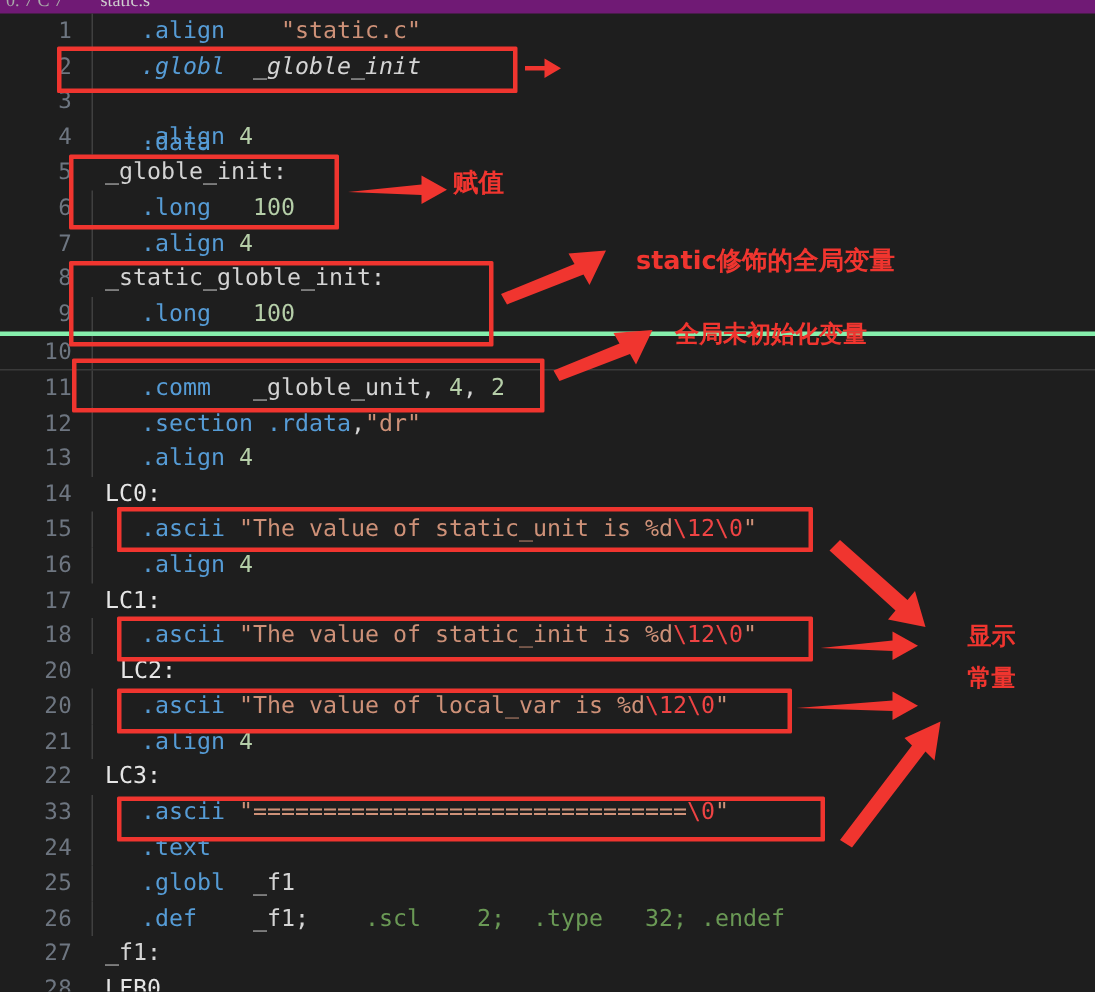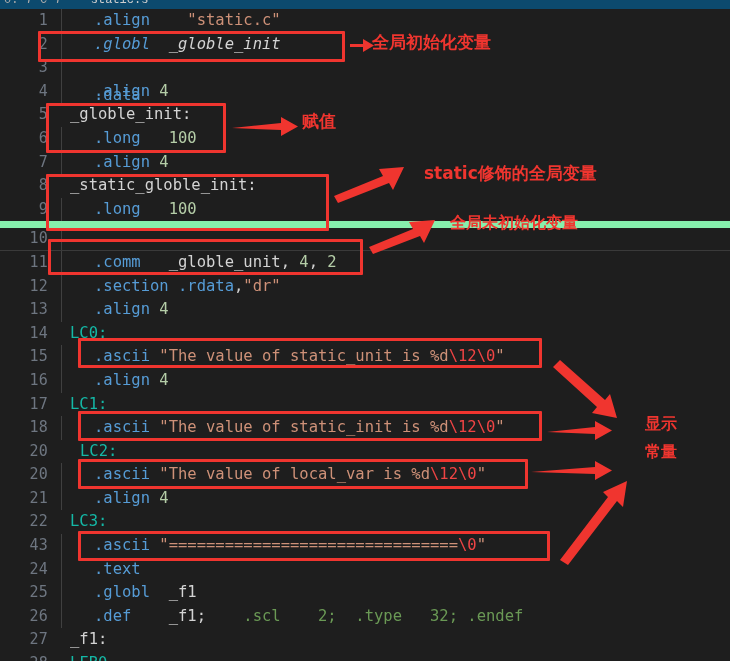--- a/index.html
+++ b/index.html
@@ -5,52 +5,52 @@
   html,body{margin:0;padding:0;background:#1e1e1e;}
   body{
     width:730px;height:661px;position:relative;overflow:hidden;
     font-family:"DejaVu Sans Mono","Liberation Mono",monospace;
   }
   #editor{position:absolute;inset:0;background:#1e1e1e;}
 
   
   .breadcrumb{
     position:absolute;left:0;top:0;width:730px;height:9px;
-    background:#0c4a6e;overflow:hidden;
-    font-family:Liberation Mono, monospace;font-size:12px;
+    background:#701a75;overflow:hidden;
+    font-family:Liberation Serif, serif;font-size:12px;
     color:#a9a9a9;white-space:nowrap;
   }
   .breadcrumb .crumb-inner{position:absolute;left:4px;top:-7px;}
   .breadcrumb .crumb-file{color:#cfcfcf;margin-left:22px;}
 
   
   .rows{position:absolute;left:0;top:9px;width:730px;}
   .row{position:relative;height:23.6px;line-height:23.6px;white-space:pre;}
   .row.current{
-    border-top:7px solid #86efac;border-bottom:1px solid #3a3a3a;
+    border-top:3px solid #86efac;border-bottom:1px solid #3a3a3a;
     height:21.6px;line-height:21.6px;
   }
   .ln{
     position:absolute;left:0;top:0;width:48px;text-align:right;
     color:#6e7681;font-size:15px;letter-spacing:.2px;
   }
   .code{
     position:absolute;left:70px;top:0;font-size:15.5px;color:#d4d4d4;
   }
   .guide{
     position:absolute;left:61px;top:0;width:1px;height:100%;
     background:#404040;
   }
   
   .t-dir{color:#569cd6;}
   .t-sym{color:#d4d4d4;}
   .t-str{color:#ce9178;}
   .t-num{color:#b5cea8;}
   .t-esc{color:#ef4444;}
-  .t-lbl{color:#14b8a6;}
+  .t-lbl{color:#e5e5e5;}
   .t-grn{color:#6a9955;}
 
   
   .overlay{position:absolute;inset:0;pointer-events:none;}
   .box{
     position:absolute;border:3px solid #f0352f;box-sizing:border-box;
     border-radius:1px;
   }
   .cn{
     position:absolute;color:#f0352f;
@@ -88,21 +88,21 @@
       <div class="row"><span class="ln">13</span><span class="guide"></span><span class="code" style="left: 94px;"><span class="t-dir">.align</span><span class="t-sym"> </span><span class="t-num">4</span></span></div>
       <div class="row"><span class="ln">14</span><span class="code" style="left: 70px;"><span class="t-lbl">LC0:</span></span></div>
       <div class="row"><span class="ln">15</span><span class="guide"></span><span class="code" style="left: 94px;"><span class="t-dir">.ascii</span><span class="t-sym"> </span><span class="t-str">"The value of static_unit is %d</span><span class="t-esc">\12\0</span><span class="t-str">"</span></span></div>
       <div class="row"><span class="ln">16</span><span class="guide"></span><span class="code" style="left: 94px;"><span class="t-dir">.align</span><span class="t-sym"> </span><span class="t-num">4</span></span></div>
       <div class="row"><span class="ln">17</span><span class="code" style="left: 70px;"><span class="t-lbl">LC1:</span></span></div>
       <div class="row"><span class="ln">18</span><span class="guide"></span><span class="code" style="left: 94px;"><span class="t-dir">.ascii</span><span class="t-sym"> </span><span class="t-str">"The value of static_init is %d</span><span class="t-esc">\12\0</span><span class="t-str">"</span></span></div>
       <div class="row"><span class="ln">20</span><span class="code" style="left: 70px; margin-left: 10px;"><span class="t-lbl">LC2:</span></span></div>
       <div class="row"><span class="ln">20</span><span class="guide"></span><span class="code" style="left: 94px;"><span class="t-dir">.ascii</span><span class="t-sym"> </span><span class="t-str">"The value of local_var is %d</span><span class="t-esc">\12\0</span><span class="t-str">"</span></span></div>
       <div class="row"><span class="ln">21</span><span class="guide"></span><span class="code" style="left: 94px;"><span class="t-dir">.align</span><span class="t-sym"> </span><span class="t-num">4</span></span></div>
       <div class="row"><span class="ln">22</span><span class="code" style="left: 70px;"><span class="t-lbl">LC3:</span></span></div>
-      <div class="row"><span class="ln">43</span><span class="guide"></span><span class="code" style="left: 94px;"><span class="t-dir">.ascii</span><span class="t-sym"> </span><span class="t-str">"===============================</span><span class="t-esc">\0</span><span class="t-str">"</span></span></div>
+      <div class="row"><span class="ln">33</span><span class="guide"></span><span class="code" style="left: 94px;"><span class="t-dir">.ascii</span><span class="t-sym"> </span><span class="t-str">"===============================</span><span class="t-esc">\0</span><span class="t-str">"</span></span></div>
       <div class="row"><span class="ln">24</span><span class="guide"></span><span class="code" style="left: 94px;"><span class="t-dir">.text</span></span></div>
       <div class="row"><span class="ln">25</span><span class="guide"></span><span class="code" style="left: 94px;"><span class="t-dir">.globl</span><span class="t-sym">  </span><span class="t-sym">_f1</span></span></div>
       <div class="row"><span class="ln">26</span><span class="guide"></span><span class="code" style="left: 94px;"><span class="t-dir">.def</span><span class="t-sym">    </span><span class="t-sym">_f1;</span><span class="t-sym">    </span><span class="t-grn">.scl</span><span class="t-sym">    </span><span class="t-grn">2;</span><span class="t-sym">  </span><span class="t-grn">.type</span><span class="t-sym">   </span><span class="t-grn">32;</span><span class="t-sym"> </span><span class="t-grn">.endef</span></span></div>
       <div class="row"><span class="ln">27</span><span class="code" style="left: 70px;"><span class="t-sym">_f1:</span></span></div>
       <div class="row"><span class="ln">28</span><span class="code" style="left: 70px;"><span class="t-lbl">LFB0</span></span></div>
     </div>
 
   <div class="overlay">
 
     <svg class="arrows" viewBox="0 0 730 661" xmlns="http://www.w3.org/2000/svg">
@@ -142,21 +142,20 @@
 
     <div class="box" style="left:38px;top:31px;width:307px;height:31px;"></div>
     <div class="box" style="left:46px;top:103px;width:180px;height:50px;"></div>
     <div class="box" style="left:46px;top:174px;width:283px;height:57px;"></div>
     <div class="box" style="left:48px;top:239px;width:315px;height:36px;"></div>
     <div class="box" style="left:78px;top:338px;width:464px;height:30px;"></div>
     <div class="box" style="left:78px;top:411px;width:464px;height:30px;"></div>
     <div class="box" style="left:78px;top:459px;width:450px;height:30px;"></div>
     <div class="box" style="left:78px;top:531px;width:472px;height:30px;"></div>
 
-    <div class="cn" style="left:372px;top:31px;">全局初始化变量</div>
     <div class="cn" style="left:302px;top:110px;">赋值</div>
     <div class="cn small" style="left:450px;top:213px;">全局未初始化变量</div>
     <div class="cn" style="left:424px;top:162px;">static修饰的全局变量</div>
     <div class="cn small" style="left:645px;top:410px;line-height:28px;">
         <div>显示</div>
         <div>常量</div>
       </div>
   </div>
 </div>
 

